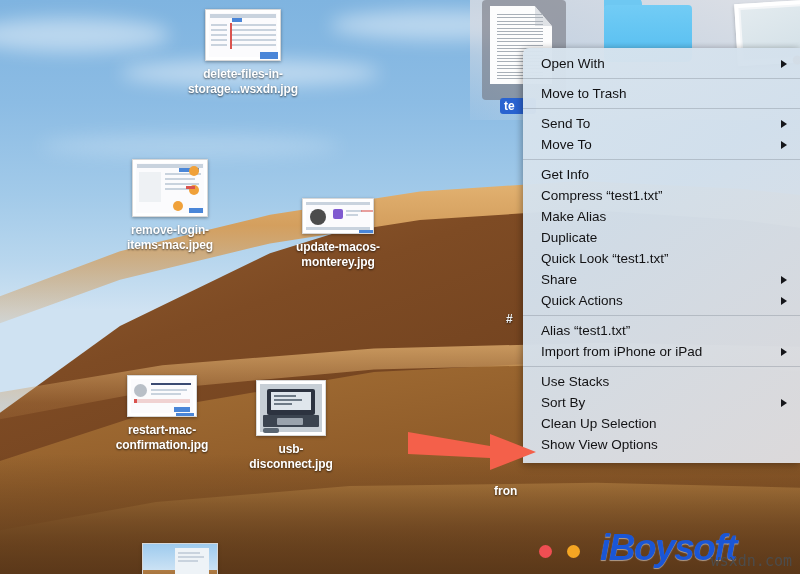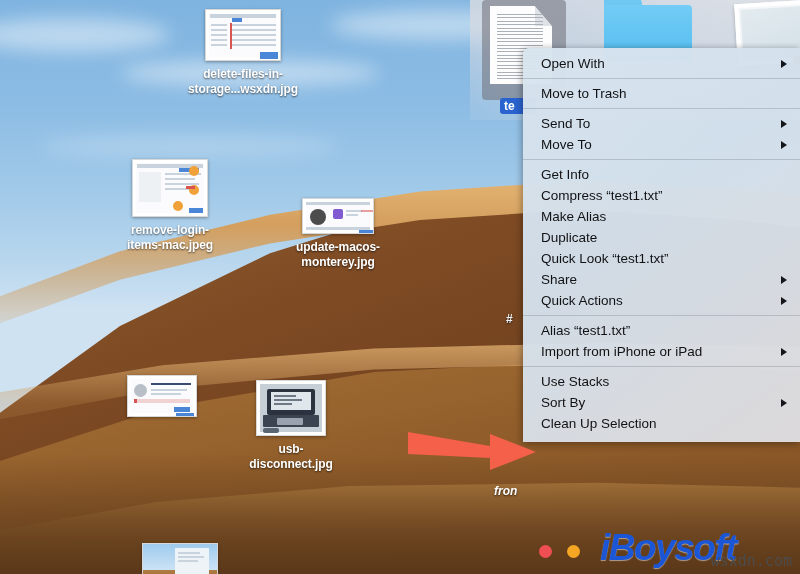--- a/index.html
+++ b/index.html
@@ -408,20 +408,24 @@
       <div class="sheet"></div>
       <div class="circle" style="left:6px; top:8px; width:13px; height:13px; background:#b8bfc7;"></div>
       <div class="bar" style="left:23px; top:7px; width:40px; height:2px; background:#3a4a72;"></div>
       <div class="bar" style="left:23px; top:13px; width:36px; height:1.5px;"></div>
       <div class="bar" style="left:23px; top:17px; width:30px; height:1.5px;"></div>
       <div class="bar" style="left:6px; top:23px; right:6px; height:4px; background:#f0d2d2;"></div>
       <div class="red" style="left:6px; top:23px; width:3px; height:4px;"></div>
       <div class="blue" style="left:46px; top:31px; width:16px; height:5px;"></div>
       <div class="blue" style="left:48px; top:37px; width:18px; height:4px;"></div>
     </div>
+    <div class="icon-label">
+      <div>restart-mac-</div>
+      <div>confirmation.jpg</div>
+    </div>
   </div>
 
   <div class="desk-icon" style="left:231px; top:380px;">
     <div class="thumb" style="width:70px; height:56px;">
       <div class="sheet" style="background:#c7cfd6;"></div>
       <div class="dark" style="left:10px; top:8px; width:48px; height:26px; border-radius:2px;"></div>
       <div class="bar" style="left:14px; top:11px; width:40px; height:18px; background:#dfe6ec;"></div>
       <div class="bar" style="left:17px; top:14px; width:22px; height:1.5px; background:#6d7a86;"></div>
       <div class="bar" style="left:17px; top:18px; width:28px; height:1.5px; background:#6d7a86;"></div>
       <div class="bar" style="left:17px; top:22px; width:18px; height:1.5px; background:#6d7a86;"></div>
@@ -440,21 +444,21 @@
       <div class="sky"></div>
       <div class="sand"></div>
       <div class="bar" style="left:32px; top:4px; width:34px; height:40px; background:#eef3f7;"></div>
       <div class="bar" style="left:35px; top:8px; width:22px; height:1.5px;"></div>
       <div class="bar" style="left:35px; top:12px; width:26px; height:1.5px;"></div>
       <div class="bar" style="left:35px; top:16px; width:20px; height:1.5px;"></div>
     </div>
   </div>
 
   <div class="hidden-text" style="left:498px; top:450px;">Tr</div>
-  <div class="hidden-text" style="left:494px; top:484px;font-style:italic;">fron</div>
+  <div class="hidden-text" style="left:494px; top:484px;">fron</div>
   <div class="hidden-text" style="left:506px; top:312px; color:#eef4f8;">#</div>
 
   <div id="context-menu">
 
     <div class="menu-item">
       <span>Open With</span>
       <span class="arrow"></span>
     </div>
     <div class="menu-sep"></div>
 
@@ -509,20 +513,23 @@
 
     <div class="menu-item">
       <span>Use Stacks</span>
     </div>
     <div class="menu-item">
       <span>Sort By</span>
       <span class="arrow"></span>
     </div>
     <div class="menu-item">
       <span>Clean Up Selection</span>
+    </div>
+    <div class="menu-item">
+      <span>Show View Options</span>
     </div>
     <div style="height:8px;"></div>
   </div>
 
   <svg id="annot-arrow" viewBox="0 0 128 44">
     <polygon points="0,4 82,18 82,6 128,24 82,42 82,30 0,26" fill="#f4604a"></polygon>
   </svg>
 
   <div class="logo-dots">
     <span style="background:#ef4e52;"></span>

